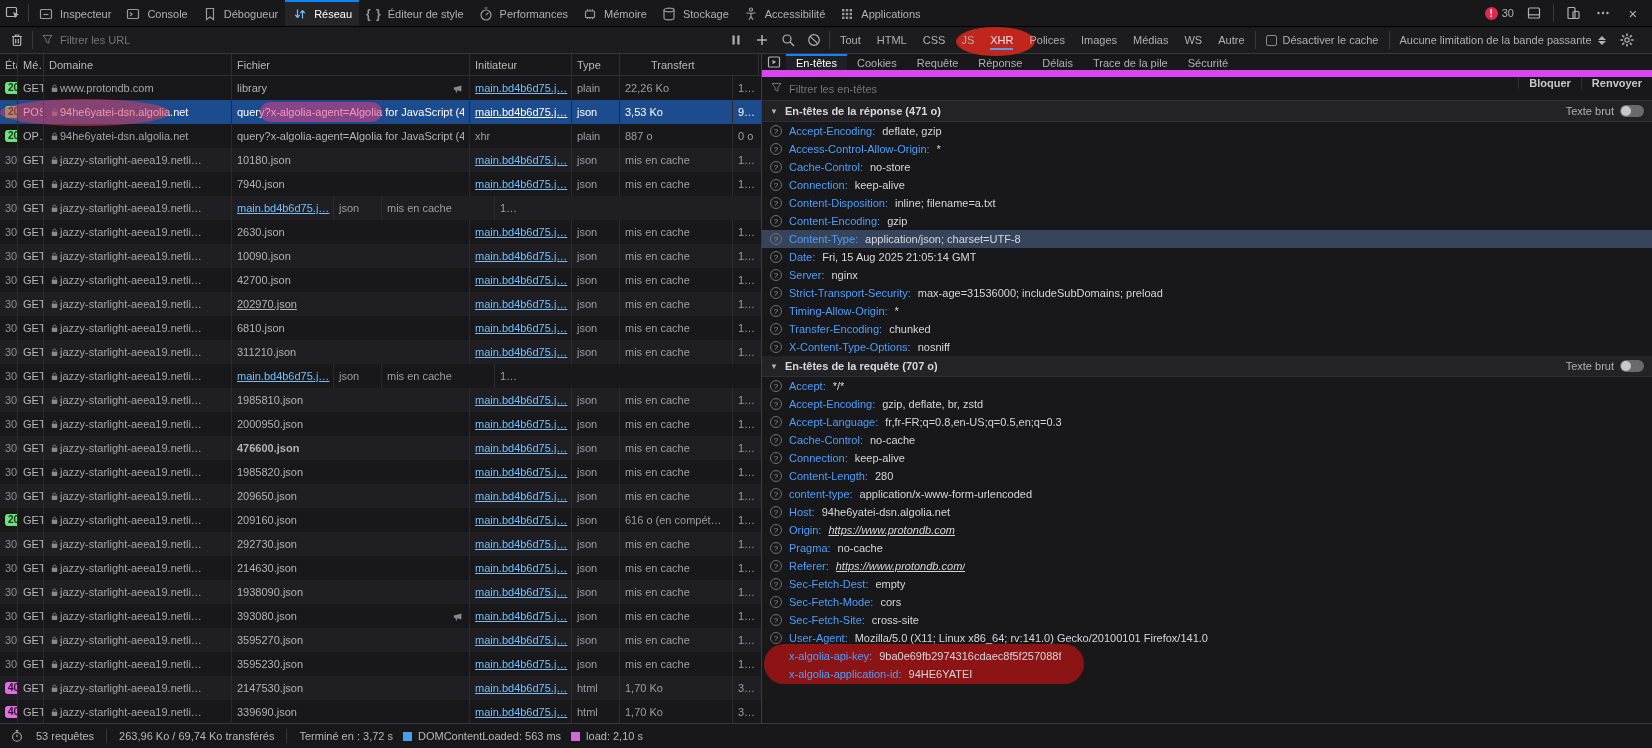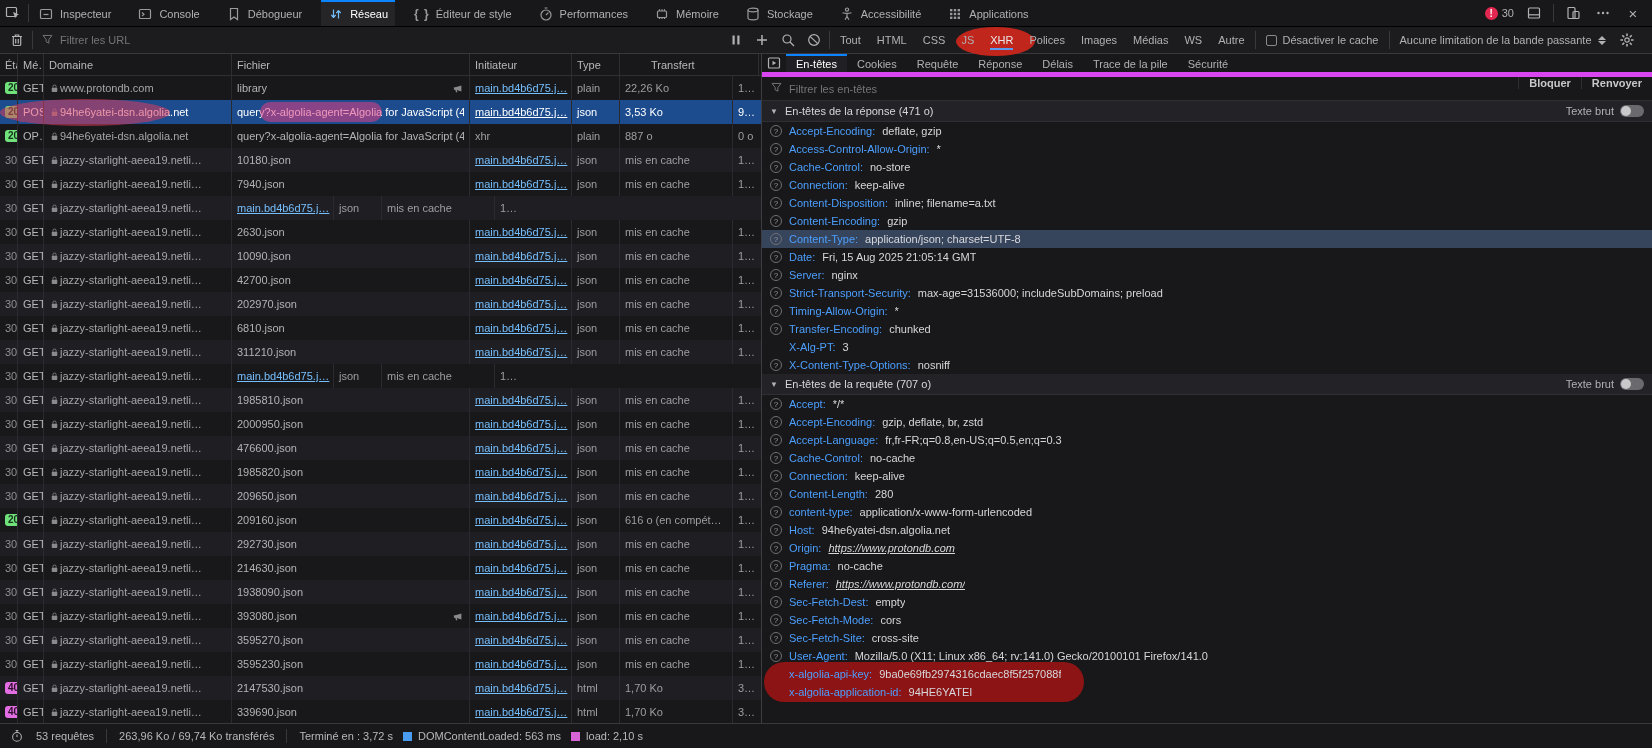--- a/index.html
+++ b/index.html
@@ -19,21 +19,21 @@
     background:#18181a; border-bottom:1px solid #000;
   }
   .tb-left { display:flex; align-items:stretch; flex:1; min-width:0; }
   .tb-right { display:flex; align-items:center; gap:4px; padding-right:6px; }
   .icon-btn {
     background:none; border:none; color:#b1b1b3; display:flex; align-items:center;
     justify-content:center; width:26px; height:100%; cursor:pointer; font-family:inherit;
   }
   .icon-btn svg { display:block; }
   .vsep { width:1px; background:#38383d; margin:4px 2px; align-self:stretch; }
-  #top-tabs { display:flex; align-items:stretch;gap:12px; }
+  #top-tabs { display:flex; align-items:stretch; }
   .top-tab {
     display:flex; align-items:center; gap:6px; padding:0 7px; color:#b1b1b3;
     border-top:2px solid transparent; cursor:pointer; white-space:nowrap;
   }
   .top-tab .t-icon { display:flex; align-items:center; color:#9a9a9e; }
   .top-tab.active { background:#252528; color:#fff; border-top:2px solid #0a84ff; }
   .top-tab.active .t-icon { color:#75bfff; }
   .brace-icon { font-weight:bold; font-size:12px; letter-spacing:1px; }
   .err-badge { display:flex; align-items:center; gap:4px; color:#b1b1b3; cursor:pointer; padding:0 3px; }
   .err-dot {
@@ -109,42 +109,42 @@
   .hand { margin-left:auto; color:#8a8a8e; display:flex; align-items:center; }
   .lock { color:#8a8a8e; display:flex; align-items:center; flex:0 0 auto; }
 
   
   .annot { position:absolute; pointer-events:none; z-index:6; }
   #annot-row-ellipse { left:0px; top:45px; width:170px; height:27px; border-radius:50%; }
   #annot-query-highlight { left:260px; top:48px; width:122px; height:20px; border-radius:10px; }
 
   
   #details { flex:1; display:flex; flex-direction:column; min-width:0; background:#18181a; }
-  #details-tabs { height:23px; flex:0 0 23px; display:flex; align-items:stretch; border-bottom:5px solid #d946ef; background:#18181a; }
+  #details-tabs { height:23px; flex:0 0 23px; display:flex; align-items:stretch; border-bottom:7px solid #d946ef; background:#18181a; }
   #details-tabs .icon-btn { width:24px; }
   #detail-tabs-nav { display:flex; align-items:stretch; }
   .d-tab {
     background:none; border:none; color:#b1b1b3; font:inherit; padding:0 10px;
     border-top:2px solid transparent; cursor:pointer; white-space:nowrap;
   }
   .d-tab.active { color:#fff; border-top:2px solid #0a84ff; background:#202024; }
   #details-filter { height:24px; flex:0 0 24px; display:flex; align-items:center; border-bottom:1px solid #2e2e33; }
   .hdr-filter { flex:1; display:flex; align-items:center; gap:6px; padding:0 8px; color:#757577; }
   .hdr-actions { display:flex; align-items:flex-start; height:100%;font-weight:bold; }
   .hdr-actions button {
     background:none; border:none; border-left:1px solid #2e2e33; color:#c8c8cb;
     font:inherit; padding:0 10px; cursor:pointer;
   }
   #details-content { flex:1; overflow:hidden; position:relative; }
   .sec-head {
     height:21px; display:flex; align-items:center; gap:7px; padding:0 8px;
     background:#232327; border-bottom:1px solid #2e2e33; cursor:pointer;
   }
   .sec-head .tri { font-size:8px; color:#b1b1b3; }
-  .sec-head .sec-title { color:#d7d7db; }
+  .sec-head .sec-title { color:#d7d7db;font-weight:bold; }
   .raw-wrap { margin-left:auto; display:flex; align-items:center; gap:6px; color:#b1b1b3; }
   .toggle { width:24px; height:12px; border-radius:6px; background:#6a6a6e; position:relative; cursor:pointer; }
   .toggle .knob { position:absolute; left:1px; top:1px; width:10px; height:10px; border-radius:50%; background:#c9c9cc; }
   .hdr-list { position:relative; }
   .hdr-row { height:18px; display:flex; align-items:center; gap:7px; padding:0 8px; position:relative; z-index:1; }
   .hdr-row.hl { background:#37455c; }
   .help {
     width:12px; height:12px; flex:0 0 12px; border:1px solid #6f6f73; border-radius:50%;
     color:#9a9a9e; font-size:8px; display:flex; align-items:center; justify-content:center; cursor:pointer;
   }
@@ -606,21 +606,21 @@
             <div class="cell c-method" style="flex: 0 0 26px; width: 26px;">GET</div>
             <div class="cell c-domain" style="flex: 0 0 188px; width: 188px;">
               <span class="lock">
                 <svg width="11" height="11" viewBox="0 0 16 16" fill="none" stroke="currentColor" stroke-width="1.2">
                   <rect x="4" y="7" width="8" height="6" rx="1" fill="currentColor" stroke="none"></rect>
                   <path d="M5.7 7V5.2a2.3 2.3 0 014.6 0V7"></path>
                 </svg>
               </span>
               <span>jazzy-starlight-aeea19.netli…</span>
             </div>
-            <div class="cell c-file" style="flex: 0 0 238px; width: 238px;">
+            <div class="cell c-file" style="flex: 0 0 238px; width: 238px; text-decoration: underline;">
               <span style="overflow: hidden;">202970.json</span>
             </div>
             <div class="cell c-init" style="flex: 0 0 102px; width: 102px;">
               <span class="lk">main.bd4b6d75.j…</span>
             </div>
             <div class="cell c-type" style="flex: 0 0 48px; width: 48px;">json</div>
             <div class="cell c-transfer" style="flex: 0 0 113px; width: 113px;">mis en cache</div>
             <div class="cell c-size" style="flex: 0 0 28px; width: 28px;">1…</div>
           </div>
           <div class="net-row">
@@ -735,21 +735,21 @@
             <div class="cell c-method" style="flex: 0 0 26px; width: 26px;">GET</div>
             <div class="cell c-domain" style="flex: 0 0 188px; width: 188px;">
               <span class="lock">
                 <svg width="11" height="11" viewBox="0 0 16 16" fill="none" stroke="currentColor" stroke-width="1.2">
                   <rect x="4" y="7" width="8" height="6" rx="1" fill="currentColor" stroke="none"></rect>
                   <path d="M5.7 7V5.2a2.3 2.3 0 014.6 0V7"></path>
                 </svg>
               </span>
               <span>jazzy-starlight-aeea19.netli…</span>
             </div>
-            <div class="cell c-file" style="flex: 0 0 238px; width: 238px;">
+            <div class="cell c-file" style="flex: 0 0 238px; width: 238px; font-weight: bold;">
               <span style="overflow: hidden;">476600.json</span>
             </div>
             <div class="cell c-init" style="flex: 0 0 102px; width: 102px;">
               <span class="lk">main.bd4b6d75.j…</span>
             </div>
             <div class="cell c-type" style="flex: 0 0 48px; width: 48px;">json</div>
             <div class="cell c-transfer" style="flex: 0 0 113px; width: 113px;">mis en cache</div>
             <div class="cell c-size" style="flex: 0 0 28px; width: 28px;">1…</div>
           </div>
           <div class="net-row">
@@ -1106,25 +1106,20 @@
               <span class="help">?</span>
               <span class="h-name">Timing-Allow-Origin:</span>
               <span class="h-val">*</span>
             </div>
             <div class="hdr-row">
               <span class="help">?</span>
               <span class="h-name">Transfer-Encoding:</span>
               <span class="h-val">chunked</span>
             </div>
             <div class="hdr-row">
-              <span class="help hidden">?</span>
-              <span class="h-name">X-Alg-PT:</span>
-              <span class="h-val">3</span>
-            </div>
-            <div class="hdr-row">
               <span class="help">?</span>
               <span class="h-name">X-Content-Type-Options:</span>
               <span class="h-val">nosniff</span>
             </div>
           </div>
         <div class="sec-head">
           <span class="tri">▼</span>
           <span class="sec-title">En-têtes de la requête (707 o)</span>
           <span class="raw-wrap">
             <span>Texte brut</span>

